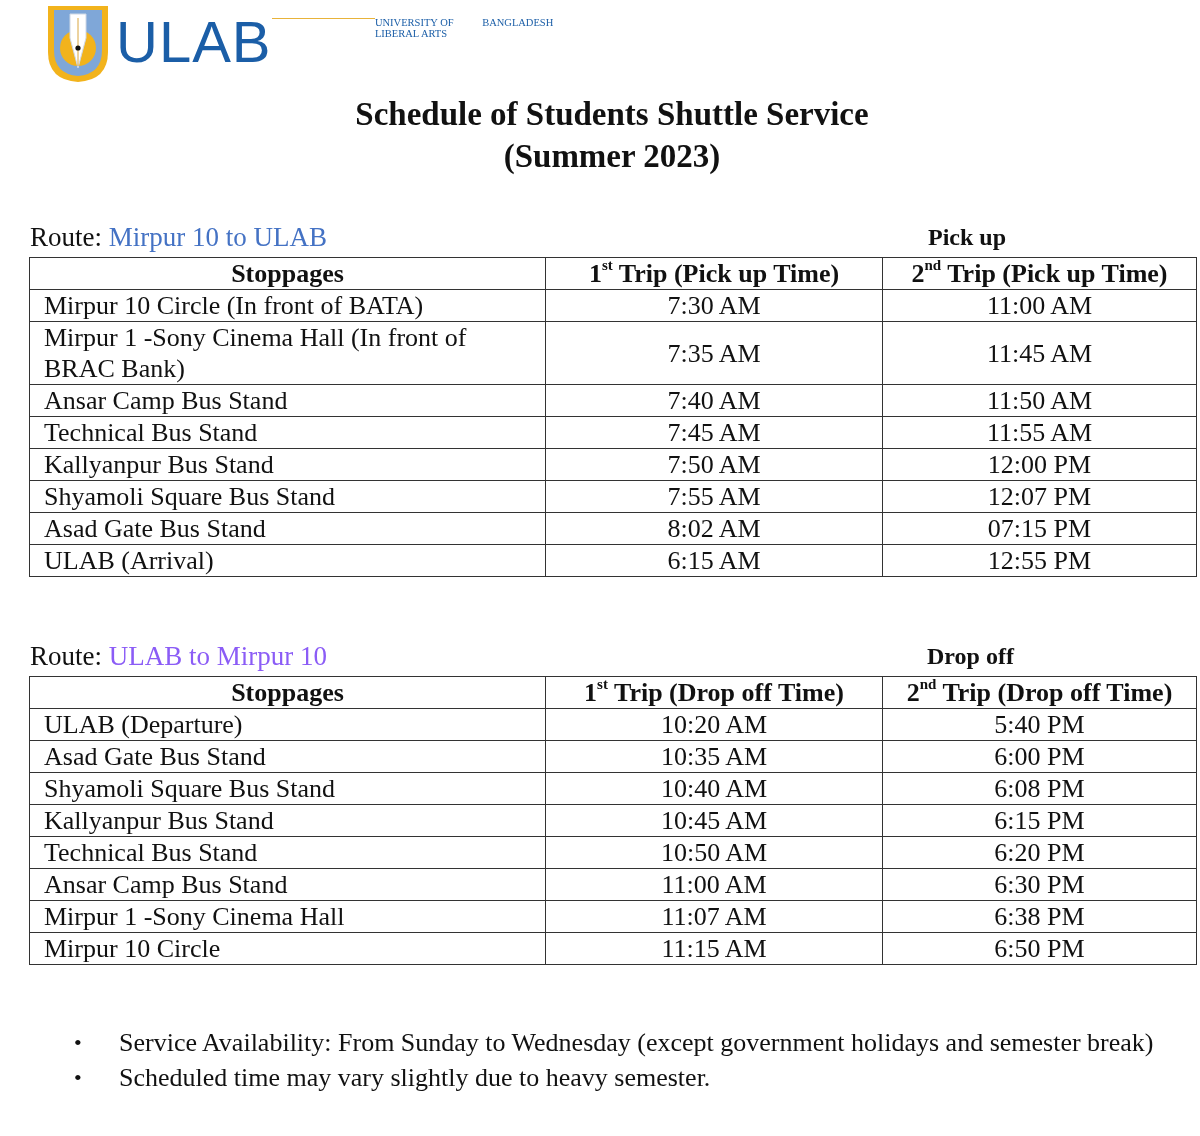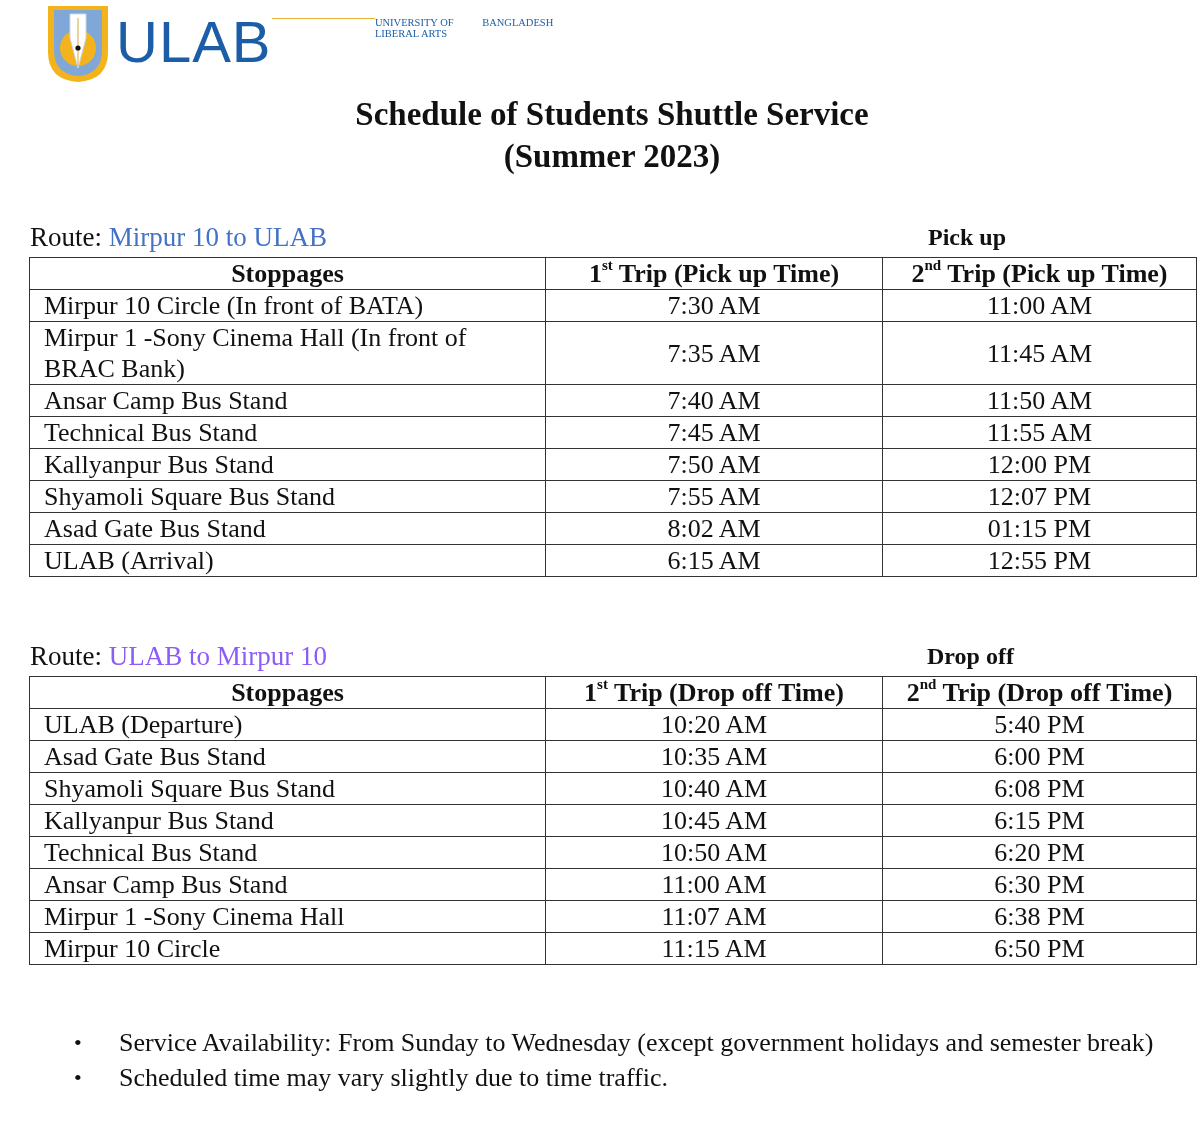--- a/index.html
+++ b/index.html
@@ -220,21 +220,21 @@
       <td class="time">12:00 PM</td>
     </tr>
     <tr>
       <td class="stop">Shyamoli Square Bus Stand</td>
       <td class="time">7:55 AM</td>
       <td class="time">12:07 PM</td>
     </tr>
     <tr>
       <td class="stop">Asad Gate Bus Stand</td>
       <td class="time">8:02 AM</td>
-      <td class="time">01:15 PM</td>
+      <td class="time">07:15 PM</td>
     </tr>
     <tr>
       <td class="stop">ULAB (Arrival)</td>
       <td class="time">6:15 AM</td>
       <td class="time">12:55 PM</td>
     </tr>
   </tbody>
 </table>
 
 <div class="route-head" style="top:641px;">
@@ -300,15 +300,15 @@
   </tbody>
 </table>
 
 <ul class="notes">
   <li>
     <span class="bullet">•</span>
     <span>Service Availability: From Sunday to Wednesday (except government holidays and semester break)</span>
   </li>
   <li>
     <span class="bullet">•</span>
-    <span>Scheduled time may vary slightly due to time traffic.</span>
+    <span>Scheduled time may vary slightly due to heavy semester.</span>
   </li>
 </ul>
 
 </body></html>

